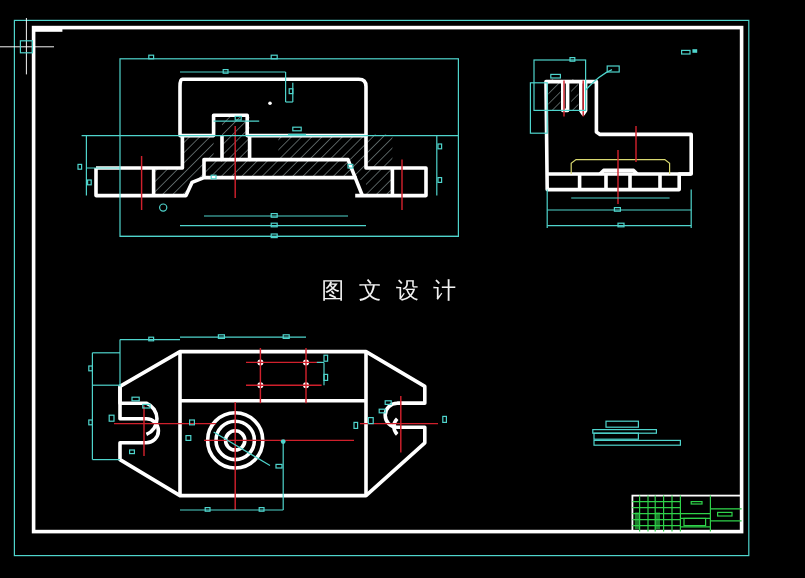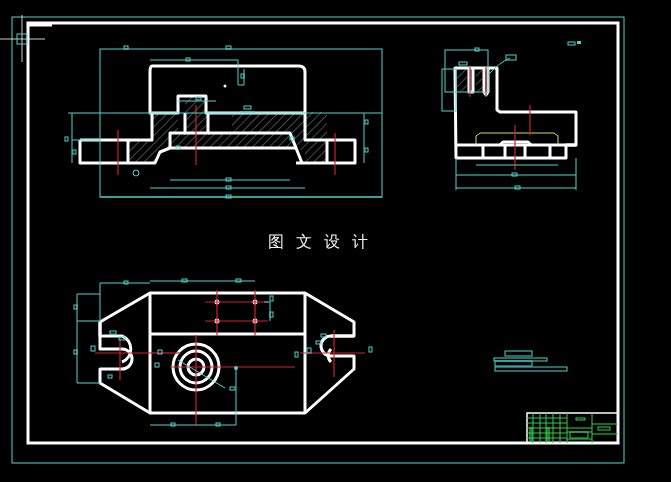--- a/index.html
+++ b/index.html
@@ -1,20 +1,20 @@
 <!DOCTYPE html>
 <html><head>
 <meta charset="utf-8">
 <style>
   html, body { margin:0; padding:0; background:#000; }
   body { width:671px; height:482px; overflow:hidden; position:relative; font-family:"DejaVu Sans", sans-serif; }
   #canvas { position:absolute; left:0; top:0; width:671px; height:482px; }
   .title-text {
     position:absolute; left:268px; top:226px; width:150px; height:32px;
-    color:#f2f2f2; font-family:"DejaVu Serif", serif; font-size:16px;
+    color:#f2f2f2; font-family:"DejaVu Serif", serif; font-size:19px;
     letter-spacing:12px; white-space:nowrap; line-height:32px;
   }
   .w { stroke:#ffffff; fill:none; stroke-width:3; stroke-linejoin:round; }
   .c { stroke:#4fd4cc; fill:none; stroke-width:1; }
   .r { stroke:#d0202c; fill:none; stroke-width:1.2; }
   .g { stroke:#2fd24a; fill:none; stroke-width:1; }
   .y { stroke:#d8d870; fill:none; stroke-width:1; }
   .hatch { fill:url(#hatch); stroke:none; }
   .dim-box { stroke:#4fd4cc; fill:none; stroke-width:1; }
 </style>

